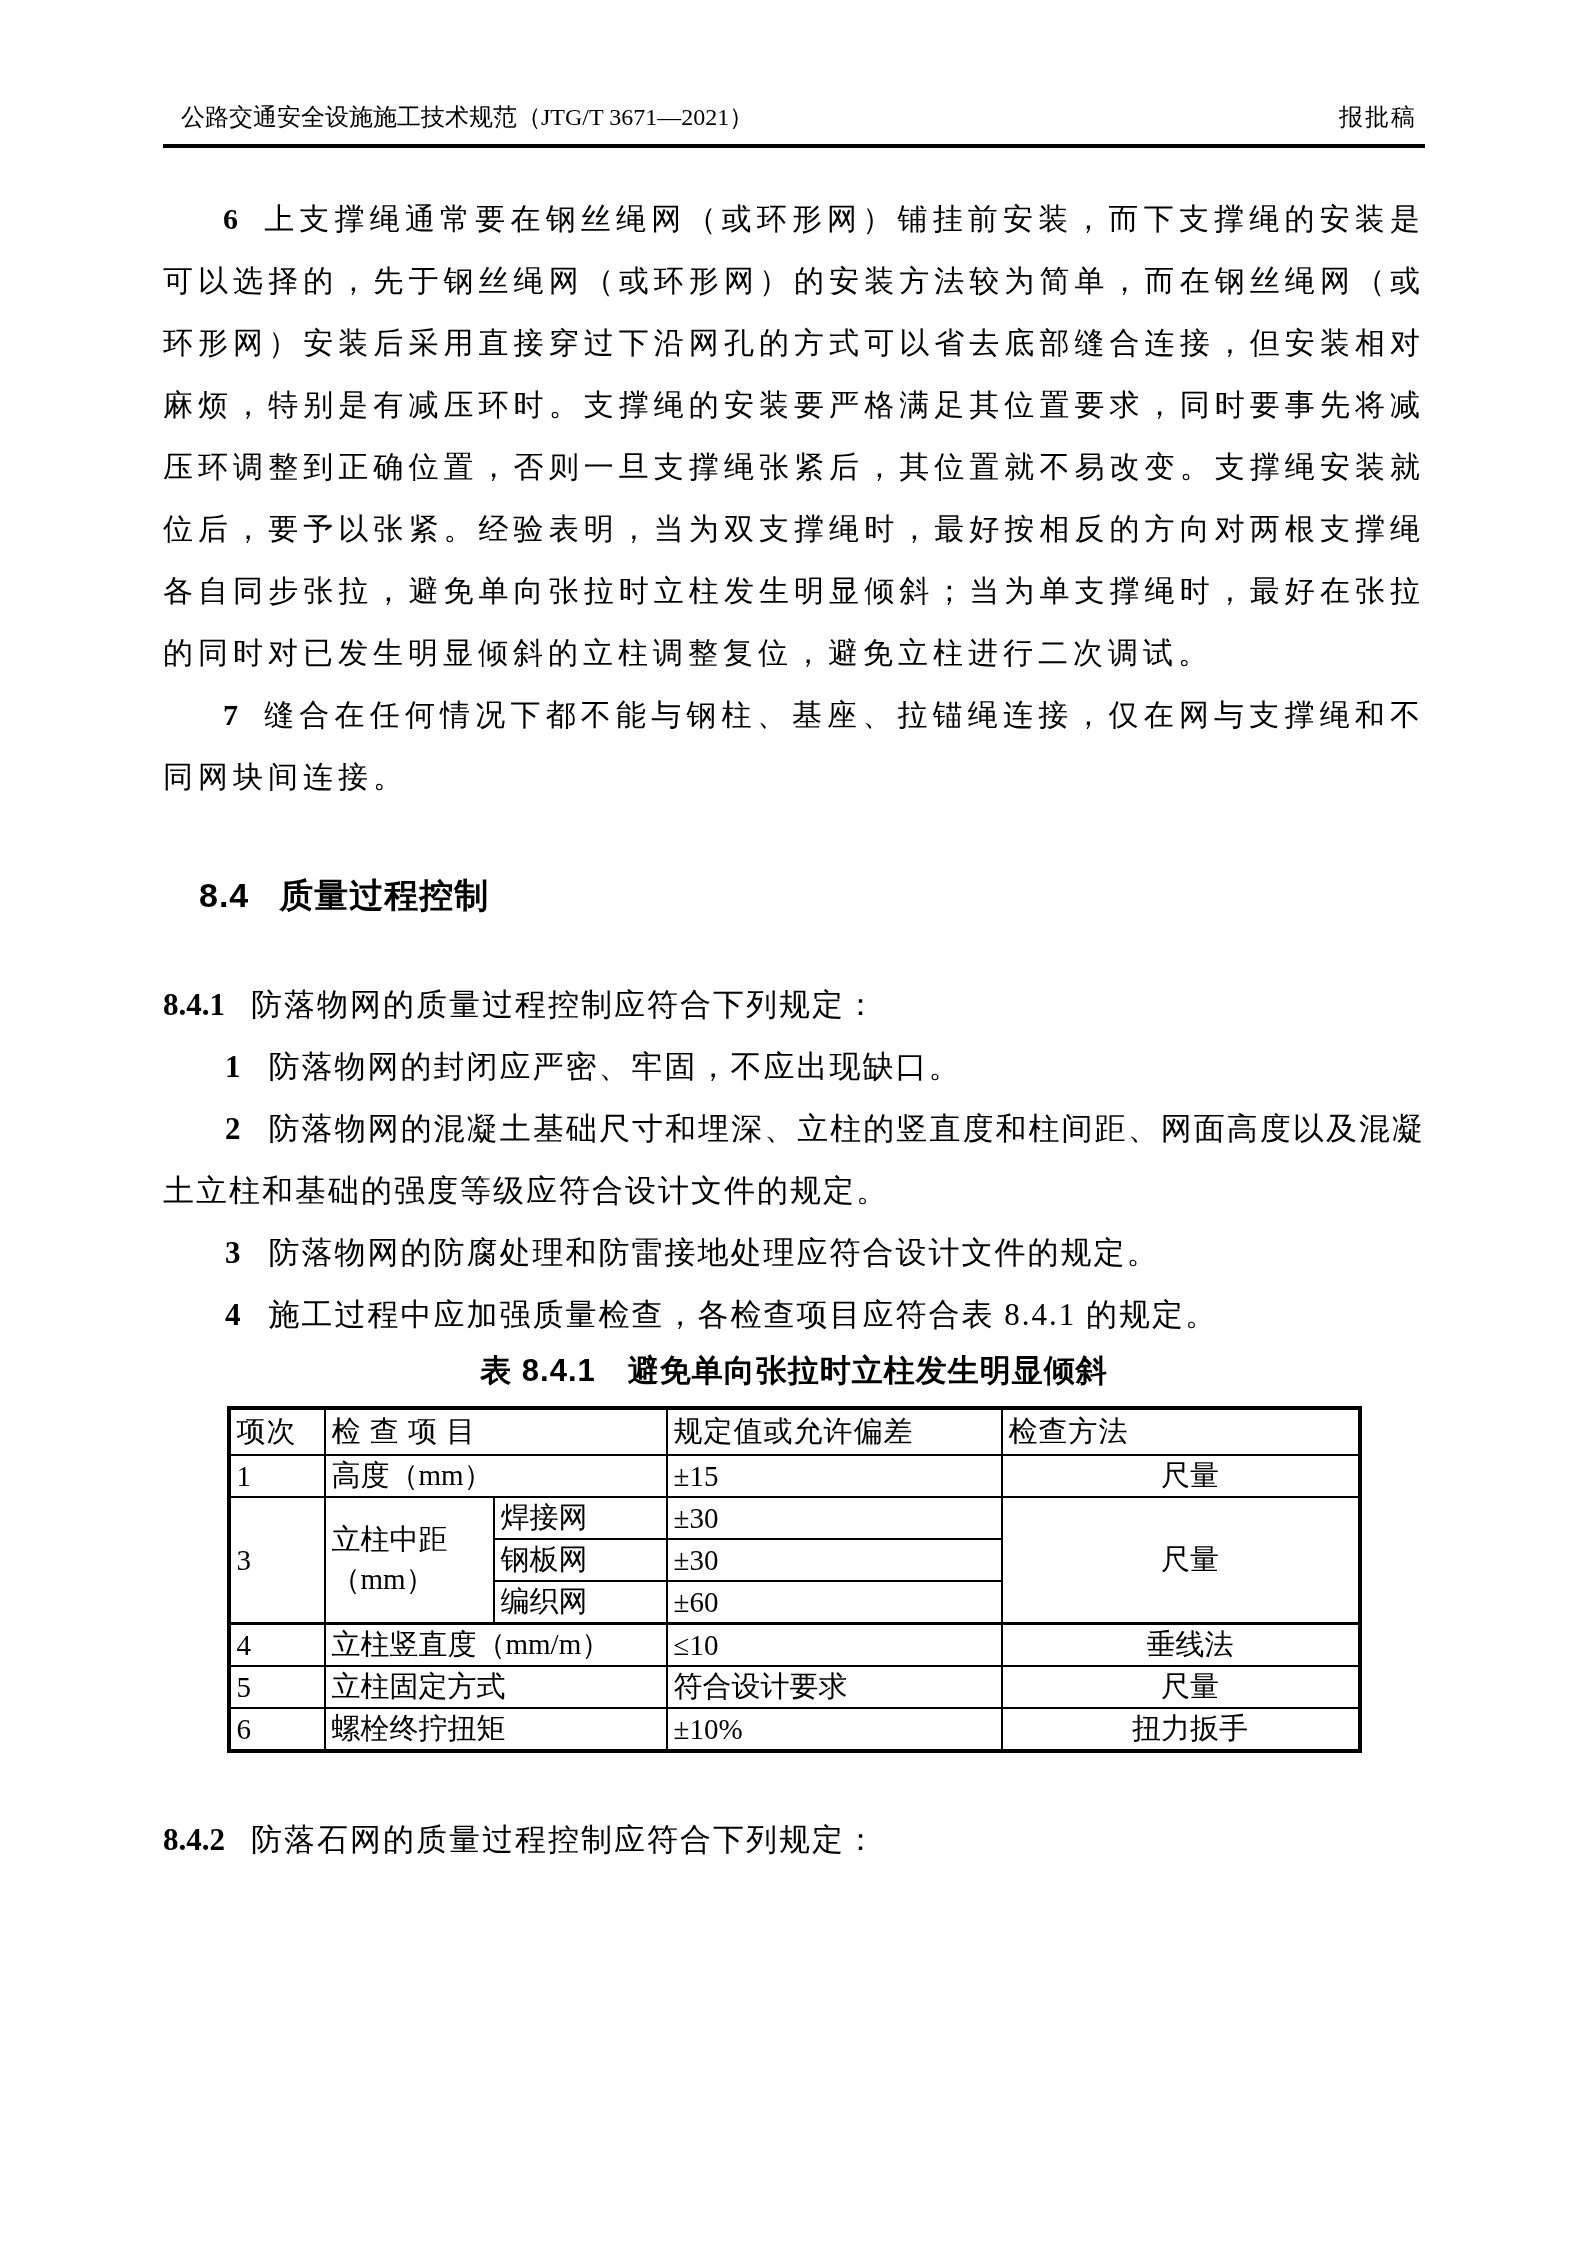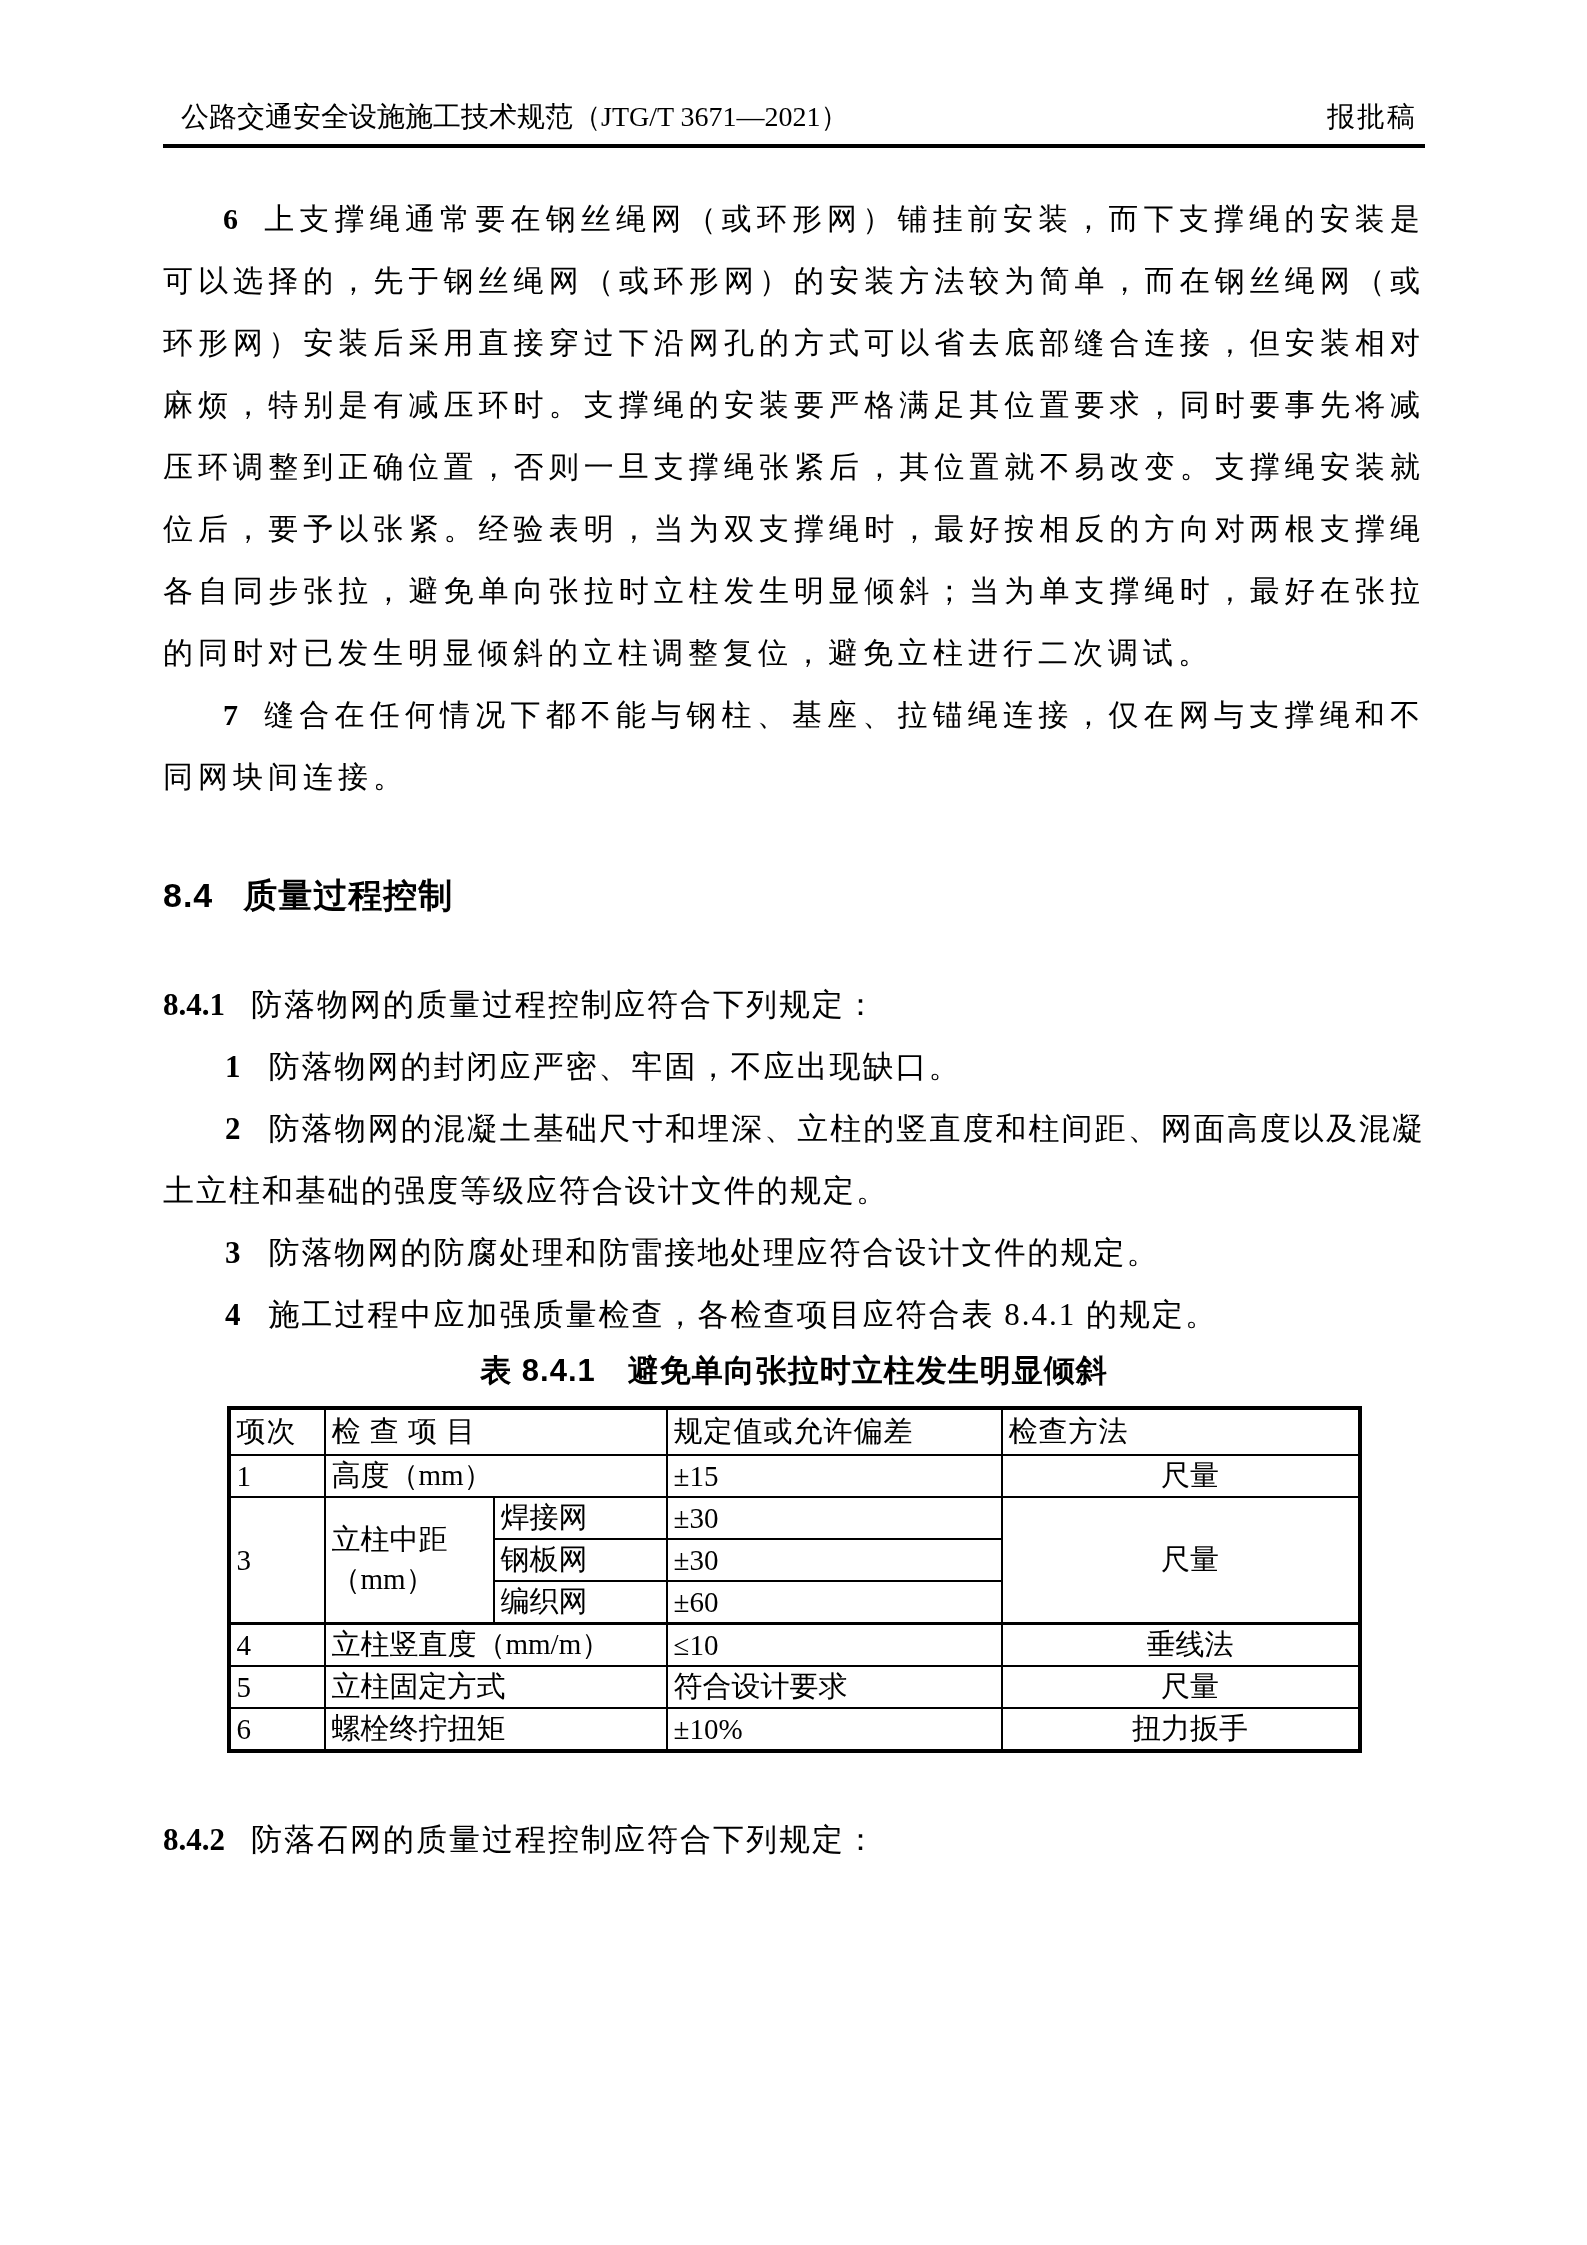--- a/index.html
+++ b/index.html
@@ -11,42 +11,42 @@
     color:#000;
     font-family:"Liberation Serif","DejaVu Serif",serif;
     overflow:hidden;
   }
   .content{position:absolute;left:163px;right:162px;top:100px;}
   
   .runhead{
     display:flex;justify-content:space-between;align-items:center;
     padding:0 8px 10px 18px;
     border-bottom:4px solid #000;
-    font-size:28px;line-height:34px;
+    font-size:24px;line-height:34px;
   }
   .runhead .rh-right{letter-spacing:2px;}
   
   .kai{
     margin:0;
     font-size:30px;line-height:62px;
     letter-spacing:5px;
     text-align:justify;
     text-indent:2em;
   }
   .kai-first{margin-top:40px;}
   .num{font-weight:bold;margin-right:26px;letter-spacing:0;}
   
   .h-84{
     margin:64px 0 0 0;
     font-family:"Liberation Sans","DejaVu Sans",sans-serif;
     font-weight:bold;
     font-size:34px;line-height:46px;
     letter-spacing:1px;
   }
-  .h-84 .sec-no{margin-right:30px;}
+  .h-84 .sec-no{margin-right:30px;margin-left:36px;}
   
   .clause{
     margin:56px 0 0 0;
     font-size:31px;line-height:62px;
     letter-spacing:2px;
   }
   .clause .cl-no{font-weight:bold;margin-right:26px;letter-spacing:0;}
   .item{
     margin:0;
     font-size:31px;line-height:62px;

